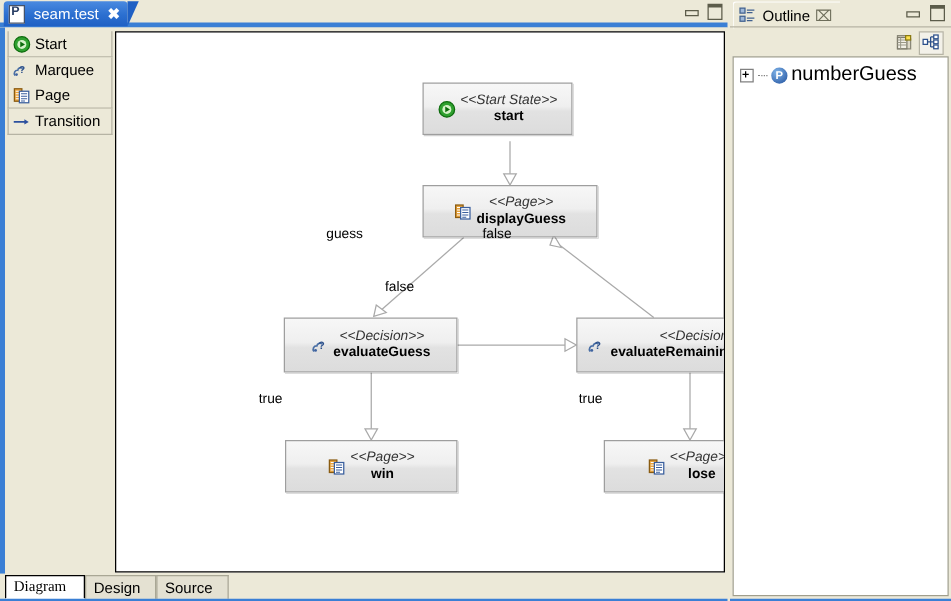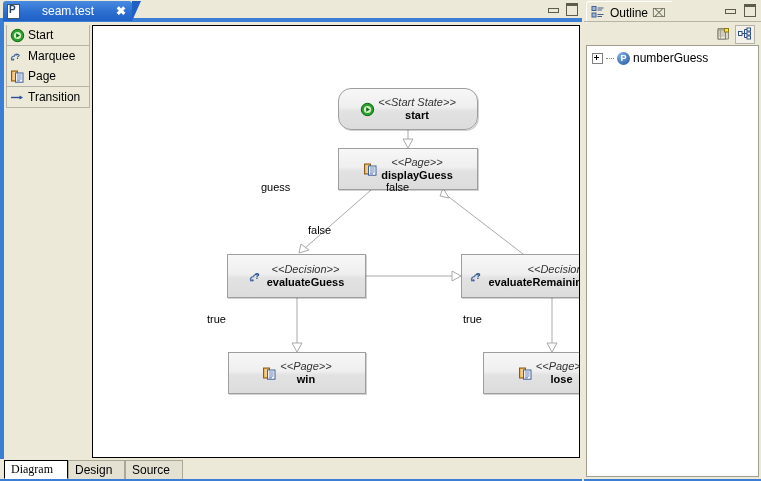--- a/index.html
+++ b/index.html
@@ -16,21 +16,21 @@
   
   .editor-window{position:absolute;left:0;top:0;width:582px;height:481px;background:#ece9d8;}
 
   .tabrow{position:absolute;left:0;top:0;width:582px;height:22px;background:#ece9d8;}
   .tabrow .tabtrack{position:absolute;left:0;top:18px;width:582px;height:4px;background:#3a7fd5;}
   .edtab{
     position:absolute;left:3px;top:1px;height:20px;
     padding:0 6px 0 4px;
     background:linear-gradient(to bottom,#4a8ae0 0%,#2b6fd0 55%,#1f60c4 100%);
     border-top-left-radius:3px;border-top-right-radius:3px;
-    display:flex;align-items:center;gap:22px;
+    display:flex;align-items:center;gap:7px;
     color:#fff;font-size:12px;white-space:nowrap;
   }
   .edtab .skew{position:absolute;right:-9px;top:0;width:0;height:0;
     border-left:9px solid #1f60c4;border-bottom:20px solid transparent;}
   .tab-title{font-size:12px;color:#ffffff;}
   .tab-close{color:#ffffff;font-size:12px;font-weight:bold;line-height:1;cursor:pointer;}
 
   .doc-icon{width:11px;height:13px;background:#fff;border:1px solid #44526b;position:relative;display:inline-block;}
   .doc-icon:before{content:"P";position:absolute;left:1px;top:-1px;font-size:10px;font-weight:bold;color:#2a3f66;font-family:"Liberation Sans",sans-serif;}
 
@@ -99,21 +99,21 @@
   .tb-btn{width:20px;height:19px;display:flex;align-items:center;justify-content:center;cursor:pointer;box-sizing:border-box;}
   .tb-btn.pressed{border:1px solid #b6b4a4;background:#f3f1e9;}
 
   .ol-tree{position:absolute;left:2px;top:45px;width:173px;height:432px;background:#ffffff;border:1px solid #a09e8c;box-sizing:border-box;}
   .tree-row{display:flex;align-items:center;gap:3px;padding:5px 4px 0 5px;font-size:12px;white-space:nowrap;cursor:pointer;}
   .expander{width:9px;height:9px;border:1px solid #808080;background:#fff;position:relative;flex:0 0 9px;cursor:pointer;}
   .expander:before{content:"";position:absolute;left:1px;top:3px;width:5px;height:1px;background:#000;}
   .expander:after{content:"";position:absolute;left:3px;top:1px;width:1px;height:5px;background:#000;}
   .dots{width:8px;height:1px;border-bottom:1px dotted #808080;flex:0 0 8px;}
   .pkg-icon{width:13px;height:13px;border-radius:50%;background:radial-gradient(circle at 35% 30%,#7fb3e8,#1f4f9c);color:#fff;font-size:9px;font-weight:bold;display:flex;align-items:center;justify-content:center;flex:0 0 13px;}
-  .tree-label{font-size:12px;}
+  .tree-label{font-size:16px;}
   .ol-bottom-blue{position:absolute;left:0;top:479px;width:177px;height:2px;background:#3a7fd5;}
 </style>
 </head>
 <body>
 
 <div class="app">
 
   <div class="editor-window">
 
     <div class="tabrow">
@@ -215,21 +215,21 @@
               <path d="M356,172 L347,170 L350,162 Z"></path>
 
               <path d="M359,245 L368,250 L359,255 Z"></path>
 
               <path d="M199,317 L209,317 L204,326 Z"></path>
 
               <path d="M454,317 L464,317 L459,326 Z"></path>
             </g>
           </svg>
 
-          <div class="node" style="left:245px;top:62px;width:140px;height:42px;border-radius:13px;">
+          <div class="node" style="left:245px;top:40px;width:120px;height:42px;">
             <div class="node-inner">
               <span class="ic">
                 <svg width="15" height="15" viewBox="0 0 15 15">
                   <circle cx="7.5" cy="7.5" r="6.2" fill="#2fa02f" stroke="#0c6b0c" stroke-width="1"></circle>
                   <circle cx="7.5" cy="7.5" r="3.6" fill="#d6f2c9"></circle>
                   <path d="M6.2 5.2 L10 7.5 L6.2 9.8 Z" fill="#0c6b0c"></path>
                 </svg>
               </span>
               <span class="node-txt">
                 <span class="stereo">&lt;&lt;Start State&gt;&gt;</span>

